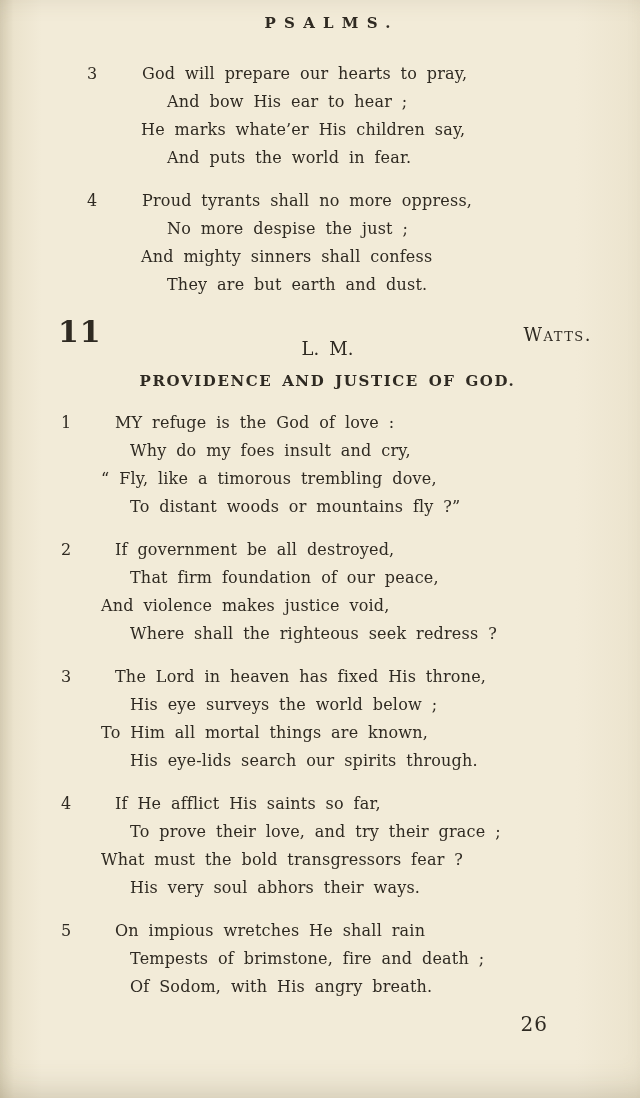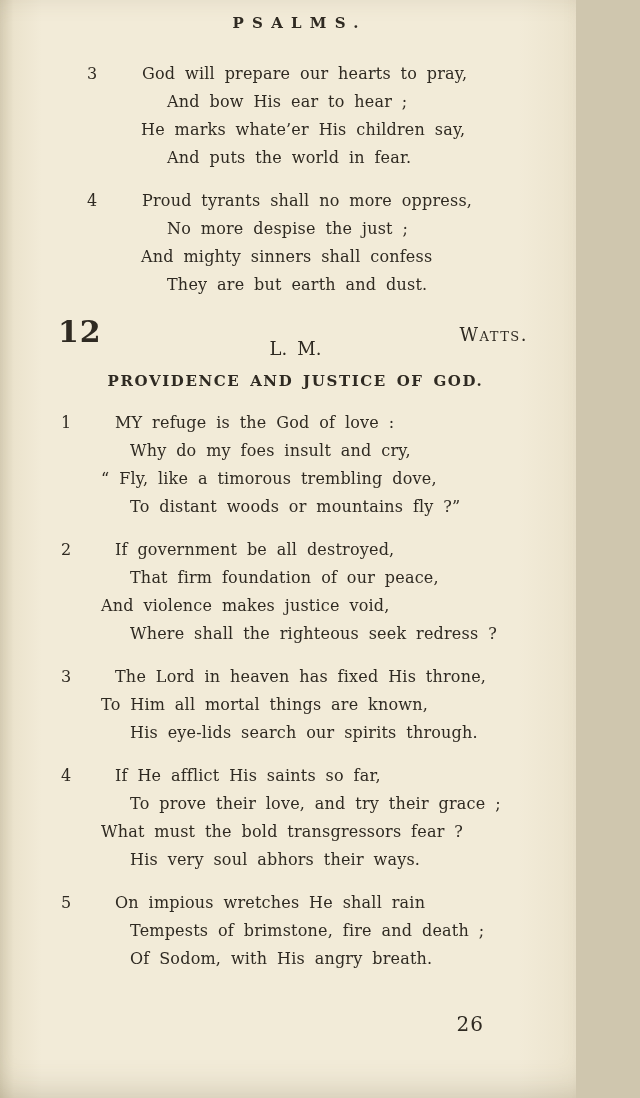--- a/index.html
+++ b/index.html
@@ -1,18 +1,18 @@
 <!DOCTYPE html>
 <html><head>
 <meta charset="utf-8">
 <style>
   html,body{margin:0;padding:0;background:#cfc6ae;}
   .page{
     position:relative;
-    width:576px;height:1098px;
+    width:640px;height:1098px;
     box-sizing:border-box;
     padding:8px 40px 0 55px;
     background:linear-gradient(90deg,#d8cfb6 0px,#ebe3cd 14px,#f2ebd8 42px,#f2ebd8 90%,#ebe3cd 100%);
     box-shadow:inset 0 -26px 34px -24px rgba(110,95,65,.30), inset 0 18px 26px -22px rgba(110,95,65,.18);
     font-family:"DejaVu Serif","Liberation Serif",serif;
     color:#2f2a22;
     overflow:hidden;
   }
   .running-head{
     margin-top:4px;
@@ -78,21 +78,21 @@
     </div>
     <div class="stanza">
       <div class="line lA"><span class="vnum">4</span><span>Proud tyrants shall no more oppress,</span></div>
       <div class="line lB">No more despise the just ;</div>
       <div class="line lC">And mighty sinners shall confess</div>
       <div class="line lB">They are but earth and dust.</div>
     </div>
   </section>
 
   <header class="hymn-head">
-    <div class="hymn-number">12</div>
+    <div class="hymn-number">11</div>
     <div class="hymn-meter">L. M.</div>
     <div class="hymn-author">Watts.</div>
   </header>
 
   <h2 class="hymn-title">PROVIDENCE AND JUSTICE OF GOD.</h2>
 
   <section class="hymn-stanzas">
     <div class="stanza">
       <div class="line lA"><span class="vnum">1</span><span>MY refuge is the God of love :</span></div>
       <div class="line lB">Why do my foes insult and cry,</div>
@@ -100,20 +100,21 @@
       <div class="line lB">To distant woods or mountains fly ?”</div>
     </div>
     <div class="stanza">
       <div class="line lA"><span class="vnum">2</span><span>If government be all destroyed,</span></div>
       <div class="line lB">That firm foundation of our peace,</div>
       <div class="line lC">And violence makes justice void,</div>
       <div class="line lB">Where shall the righteous seek redress ?</div>
     </div>
     <div class="stanza">
       <div class="line lA"><span class="vnum">3</span><span>The Lord in heaven has fixed His throne,</span></div>
+      <div class="line lB">His eye surveys the world below ;</div>
       <div class="line lC">To Him all mortal things are known,</div>
       <div class="line lB">His eye-lids search our spirits through.</div>
     </div>
     <div class="stanza">
       <div class="line lA"><span class="vnum">4</span><span>If He afflict His saints so far,</span></div>
       <div class="line lB">To prove their love, and try their grace ;</div>
       <div class="line lC">What must the bold transgressors fear ?</div>
       <div class="line lB">His very soul abhors their ways.</div>
     </div>
     <div class="stanza">

